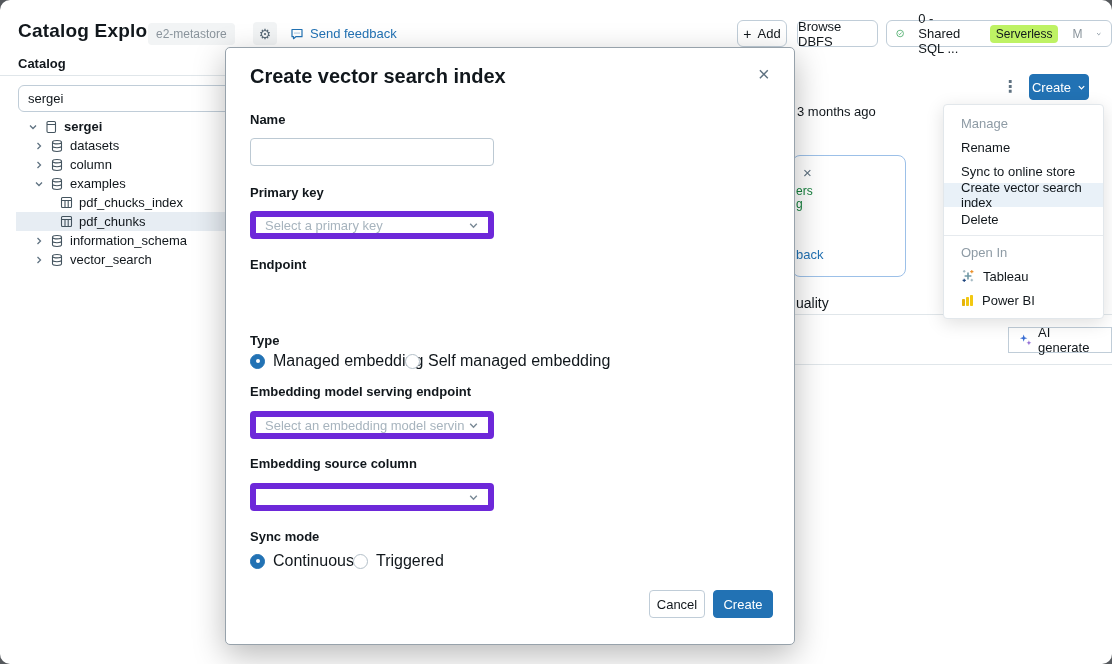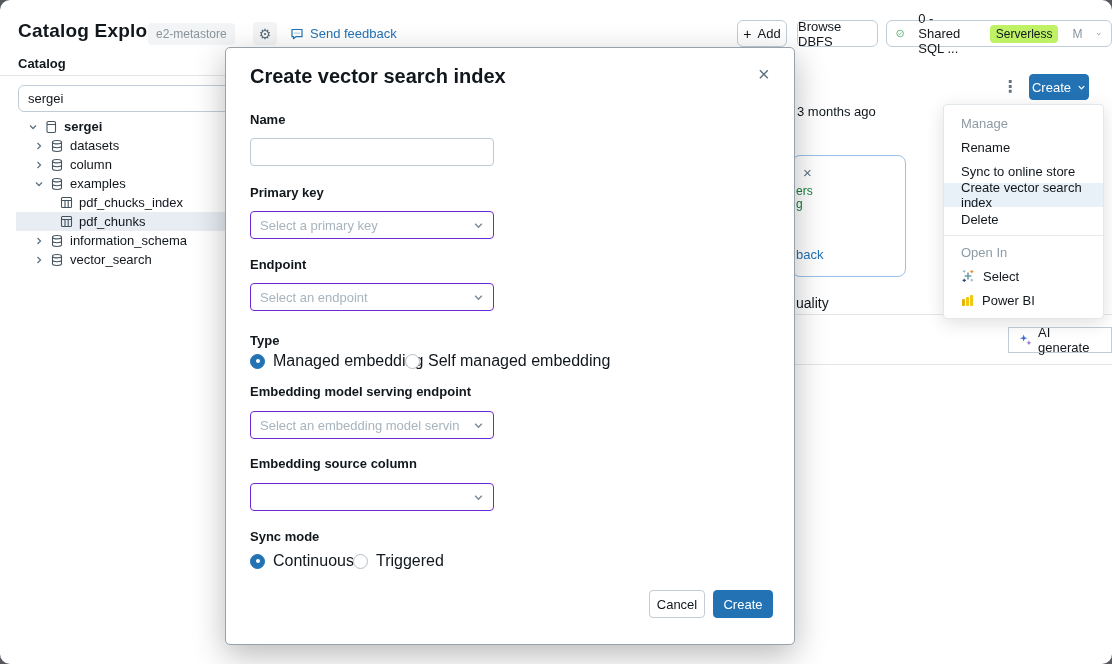--- a/index.html
+++ b/index.html
@@ -33,21 +33,21 @@
   .trow.sel { background:#e7edf3; }
   .selbar { position:absolute; left:16px; width:4px; height:19px; background:#2272B4; }
   .bold { font-weight:700; }
 
   
   .modal { position:absolute; left:225px; top:47px; width:570px; height:598px; background:#fff;
            border:1px solid #97a2ab; border-radius:5px; box-shadow:0 10px 32px rgba(0,0,0,.28); z-index:50; }
   .modal-title { font-size:20px; font-weight:700; }
   .close-x { font-size:20px; color:#5f7281; cursor:pointer; line-height:1; }
   .flabel { font-size:13px; font-weight:700; }
-  .control { width:244px; height:28px; border:1px solid #6d28d9; border-radius:4px; background:#fff;
+  .control { width:244px; height:28px; border:6px solid #6d28d9; border-radius:4px; background:#fff;
              display:flex; align-items:center; justify-content:space-between; padding:0 9px; font-size:13px; cursor:pointer; }
   .control .ph { color:#a7b4be; white-space:nowrap; overflow:hidden; }
   .text-input { width:244px; height:28px; border:1px solid #bcc9d3; border-radius:4px; padding:0 9px; font-size:13px; font-family:inherit; outline:none; }
   .radio-row { display:flex; align-items:center; gap:8px; font-size:16px; cursor:pointer; }
   .radio { width:15px; height:15px; border-radius:50%; border:1px solid #b4c0c9; background:#fff; position:relative; flex:0 0 auto; }
   .radio.on { background:#2272B4; border-color:#2272B4; }
   .radio.on::after { content:""; position:absolute; left:4.5px; top:4.5px; width:4px; height:4px; border-radius:50%; background:#fff; }
 
   
   .menu { position:absolute; left:943px; top:104px; width:161px; background:#fff; border:1px solid #e2e7eb;
@@ -237,21 +237,21 @@
     <div class="mdiv"></div>
     <div class="mhead">Open In</div>
     <div class="mitem">
       <svg width="14" height="14" viewBox="0 0 14 14">
         <path d="M7 3.6 V10.4 M3.6 7 H10.4" stroke="#7099a6" stroke-width="1.6"></path>
         <path d="M10.8 1 V4.2 M9.2 2.6 H12.4" stroke="#EB912C" stroke-width="1.1"></path>
         <path d="M3.2 9.8 V13 M1.6 11.4 H4.8" stroke="#1F457E" stroke-width="1.1"></path>
         <path d="M3.2 1 V3.6 M1.9 2.3 H4.5" stroke="#9bb3bd" stroke-width="1"></path>
         <path d="M10.8 9.8 V12.4 M9.5 11.1 H12.1" stroke="#9bb3bd" stroke-width="1"></path>
       </svg>
-      <span>Select</span>
+      <span>Tableau</span>
     </div>
     <div class="mitem">
       <svg width="13" height="13" viewBox="0 0 13 13">
         <rect x="1" y="5" width="3" height="7" rx="0.8" fill="#E5B30A"></rect>
         <rect x="5" y="3" width="3" height="9" rx="0.8" fill="#F2C811"></rect>
         <rect x="9" y="1" width="3" height="11" rx="0.8" fill="#F2C811"></rect>
       </svg>
       <span>Power BI</span>
     </div>
   </div>
@@ -265,26 +265,20 @@
 
     <div class="abs flabel" style="left:24px; top:137px;">Primary key</div>
     <div class="abs control" style="left:24px; top:163px;">
       <span class="ph">Select a primary key</span>
       <svg width="11" height="11" viewBox="0 0 10 10">
           <path d="M2 3.5 L5 6.5 L8 3.5" fill="none" stroke="#7a8a96" stroke-width="1.3"></path>
         </svg>
     </div>
 
     <div class="abs flabel" style="left:24px; top:209px;">Endpoint</div>
-    <div class="abs control" style="left:24px; top:235px;">
-      <span class="ph">Select an endpoint</span>
-      <svg width="11" height="11" viewBox="0 0 10 10">
-          <path d="M2 3.5 L5 6.5 L8 3.5" fill="none" stroke="#7a8a96" stroke-width="1.3"></path>
-        </svg>
-    </div>
 
     <div class="abs flabel" style="left:24px; top:285px;">Type</div>
     <div class="abs radio-row" style="left:24px; top:304px;">
       <span class="radio on"></span>
       <span>Managed embedding</span>
     </div>
     <div class="abs radio-row" style="left:179px; top:304px;">
       <span class="radio"></span>
       <span>Self managed embedding</span>
     </div>

